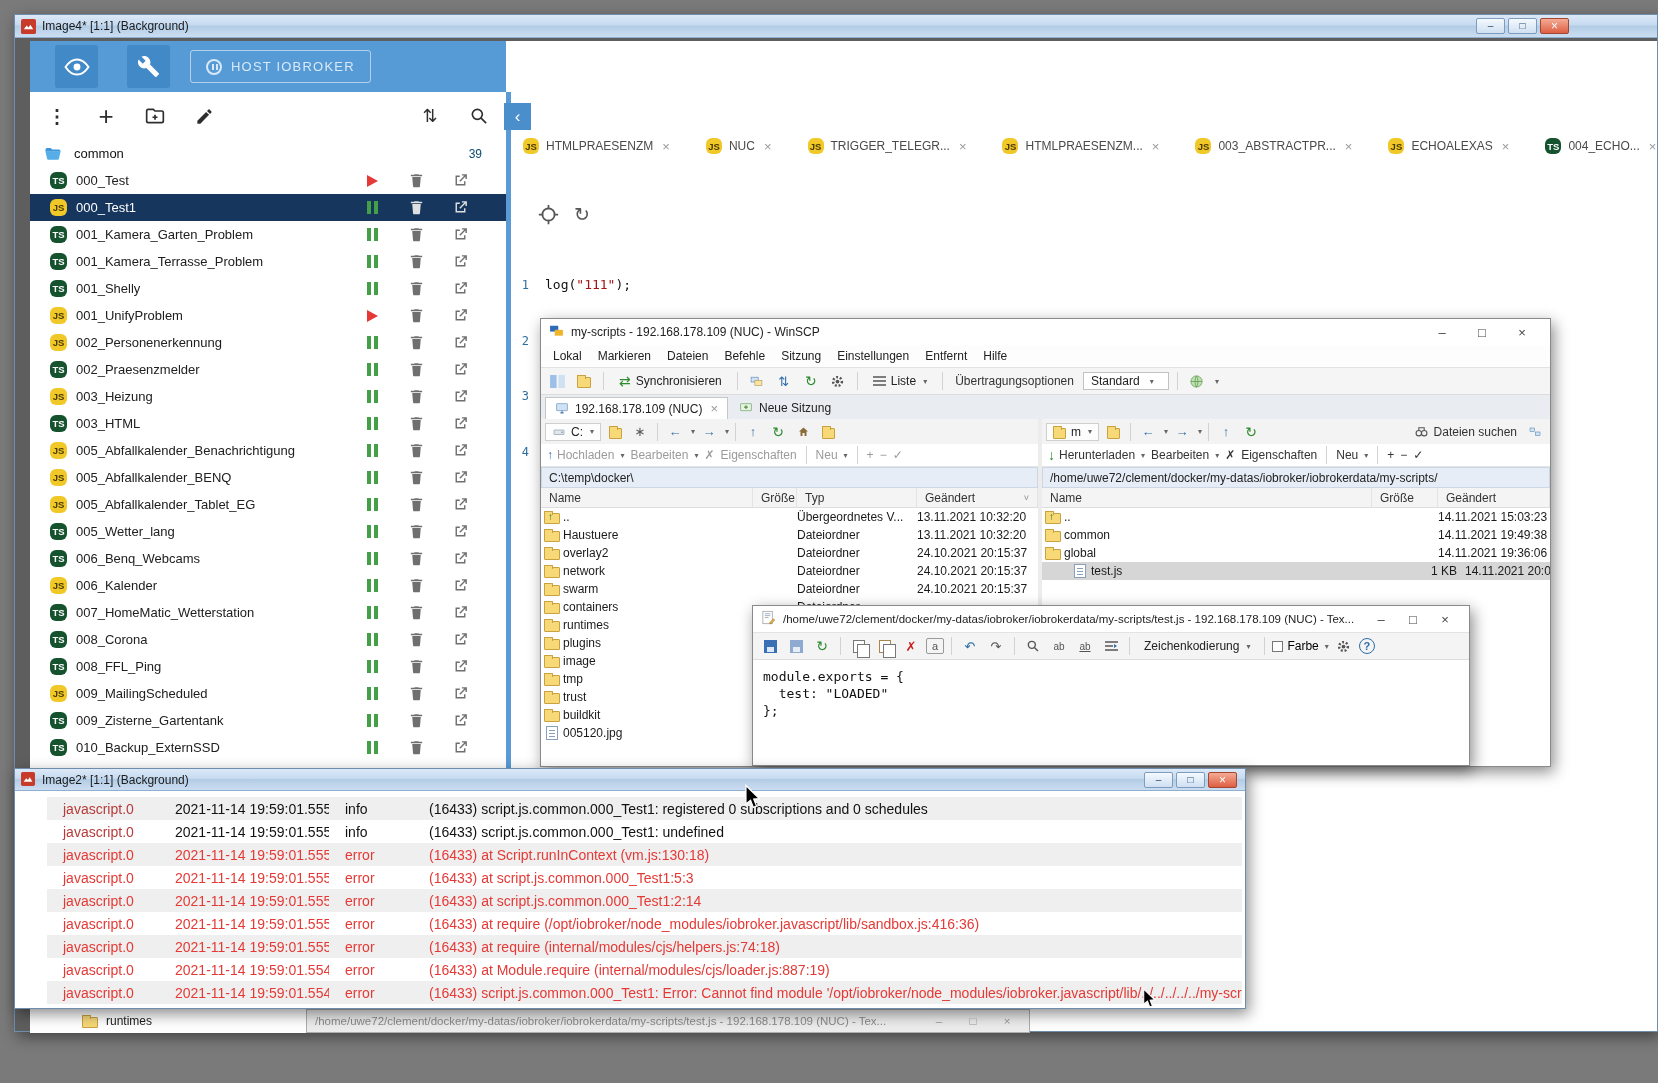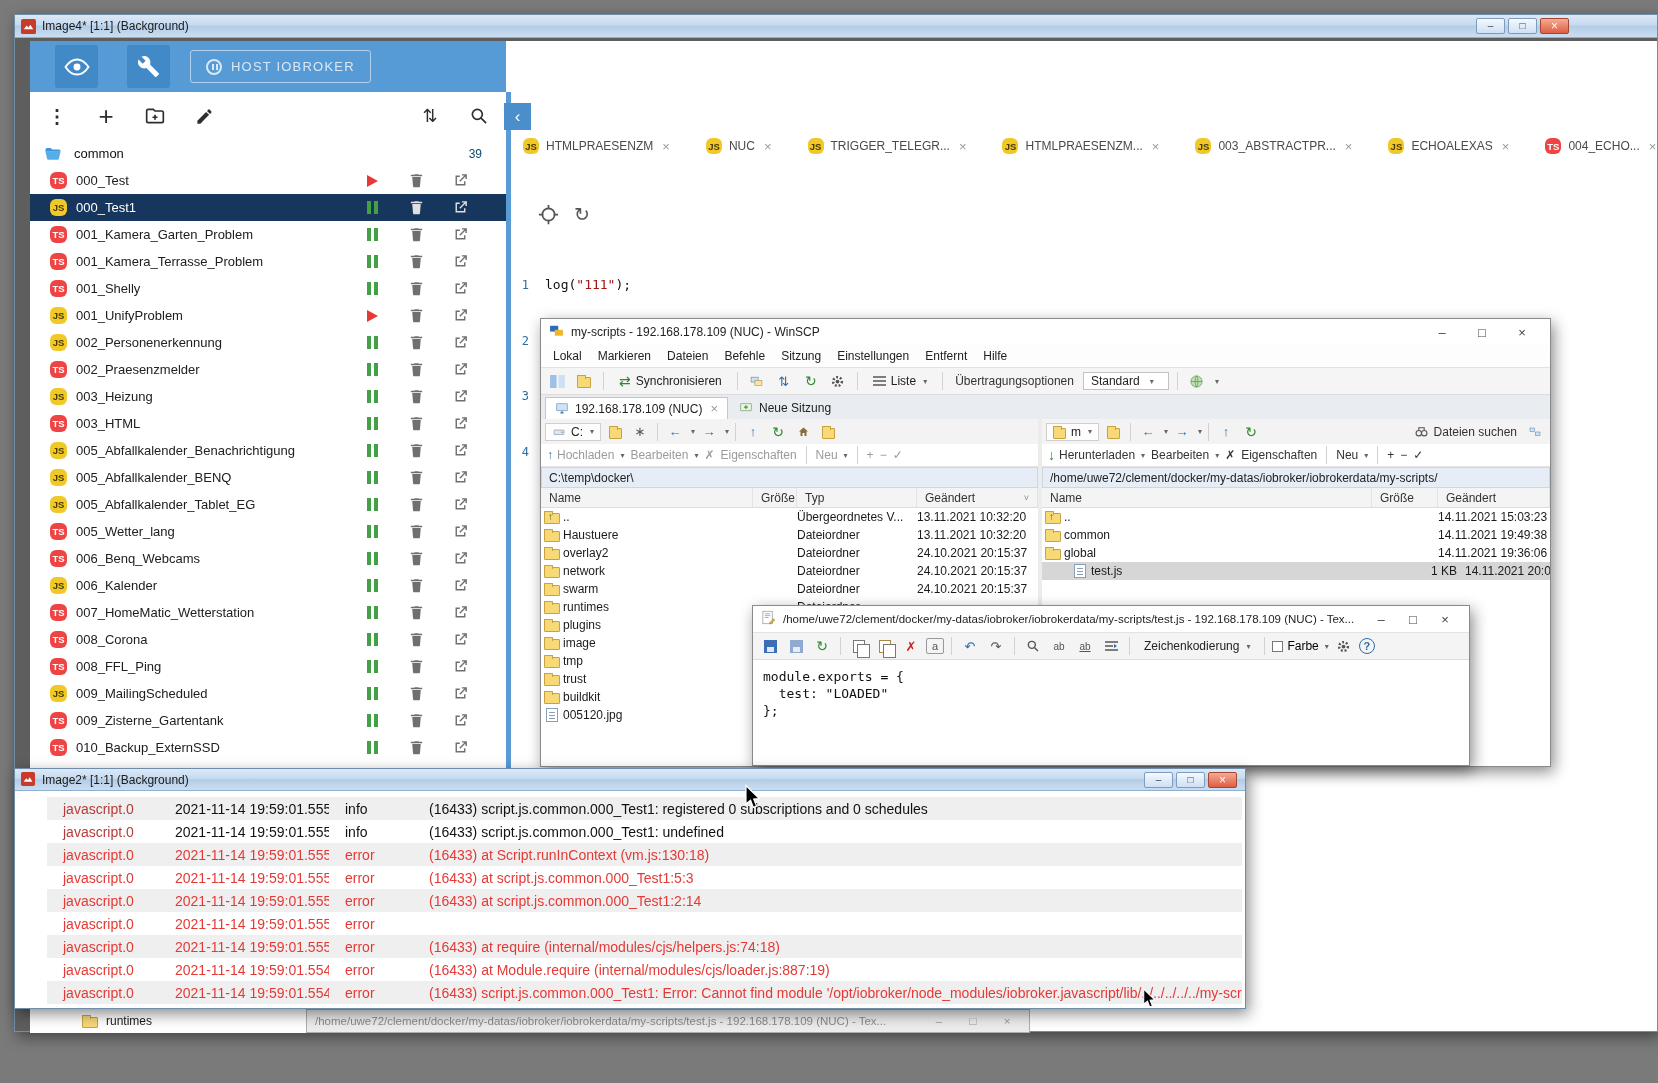--- a/index.html
+++ b/index.html
@@ -45,21 +45,21 @@
   .sbt.plus { font-size:26px; }
   .sbt.sort { font-size:18px; }
   .sb-spacer { flex:1; }
   .folder-row { position:absolute; top:48px; left:0; width:100%; height:27px; display:flex; align-items:center;
                 padding-left:12px; gap:10px; font-size:13px; color:#111; }
   .fcount { margin-left:auto; margin-right:24px; color:#0c4a6e; font-size:12px; }
   .script-list { position:absolute; top:75px; left:0; right:0; }
   .script-row { height:27px; display:flex; align-items:center; padding:0 36px 0 20px; }
   .badge { width:17px; height:17px; border-radius:6px; font-size:9.5px; font-weight:bold; flex:0 0 17px;
            display:inline-flex; align-items:center; justify-content:center; margin-right:9px; }
-  .badge.ts { background:#ef4444; color:#fff; }
+  .badge.ts { background:#14532d; color:#fff; }
   .badge.js { background:#f0c929; color:#4a3a00; }
   .script-name { flex:1; font-size:13px; color:#202020; white-space:nowrap; overflow:hidden; }
   .ctl { width:20px; height:20px; display:inline-flex; align-items:center; justify-content:center; }
   .ctl.state, .ctl.trash { margin-right:24px; }
   .play { width:0; height:0; border-left:11px solid #e53935; border-top:6.5px solid transparent;
           border-bottom:6.5px solid transparent; }
   .pause { display:inline-flex; gap:3px; }
   .pause i { width:4px; height:13px; background:#43a047; display:block; }
   .ctl.trash, .ctl.export { color:#6f6f6f; }
   .script-row.selected { background:#16365e; }
@@ -1025,20 +1025,27 @@
             </div>
 
             <div class="ws-row lrow">
               <span class="fico folder"></span>
               <span class="c">swarm</span>
               <span class="c size"></span>
               <span class="c">Dateiordner</span>
               <span class="c">24.10.2021 20:15:37</span>
             </div>
 
+            <div class="ws-row lrow">
+              <span class="fico folder"></span>
+              <span class="c">containers</span>
+              <span class="c size"></span>
+              <span class="c">Dateiordner</span>
+              <span class="c"></span>
+            </div>
 
             <div class="ws-row lrow">
               <span class="fico folder"></span>
               <span class="c">runtimes</span>
               <span class="c size"></span>
               <span class="c">Dateiordner</span>
               <span class="c"></span>
             </div>
 
             <div class="ws-row lrow">
@@ -1331,20 +1338,21 @@
             <span class="lc src">javascript.0</span>
             <span class="lc">2021-11-14 19:59:01.555</span>
             <span class="lc">error</span>
             <span class="lc">(16433) at script.js.common.000_Test1:2:14</span>
           </div>
 
           <div class="log-row error">
             <span class="lc src">javascript.0</span>
             <span class="lc">2021-11-14 19:59:01.555</span>
             <span class="lc">error</span>
+            <span class="lc">(16433) at require (/opt/iobroker/node_modules/iobroker.javascript/lib/sandbox.js:416:36)</span>
           </div>
 
           <div class="log-row error">
             <span class="lc src">javascript.0</span>
             <span class="lc">2021-11-14 19:59:01.555</span>
             <span class="lc">error</span>
             <span class="lc">(16433) at require (internal/modules/cjs/helpers.js:74:18)</span>
           </div>
 
           <div class="log-row error">

